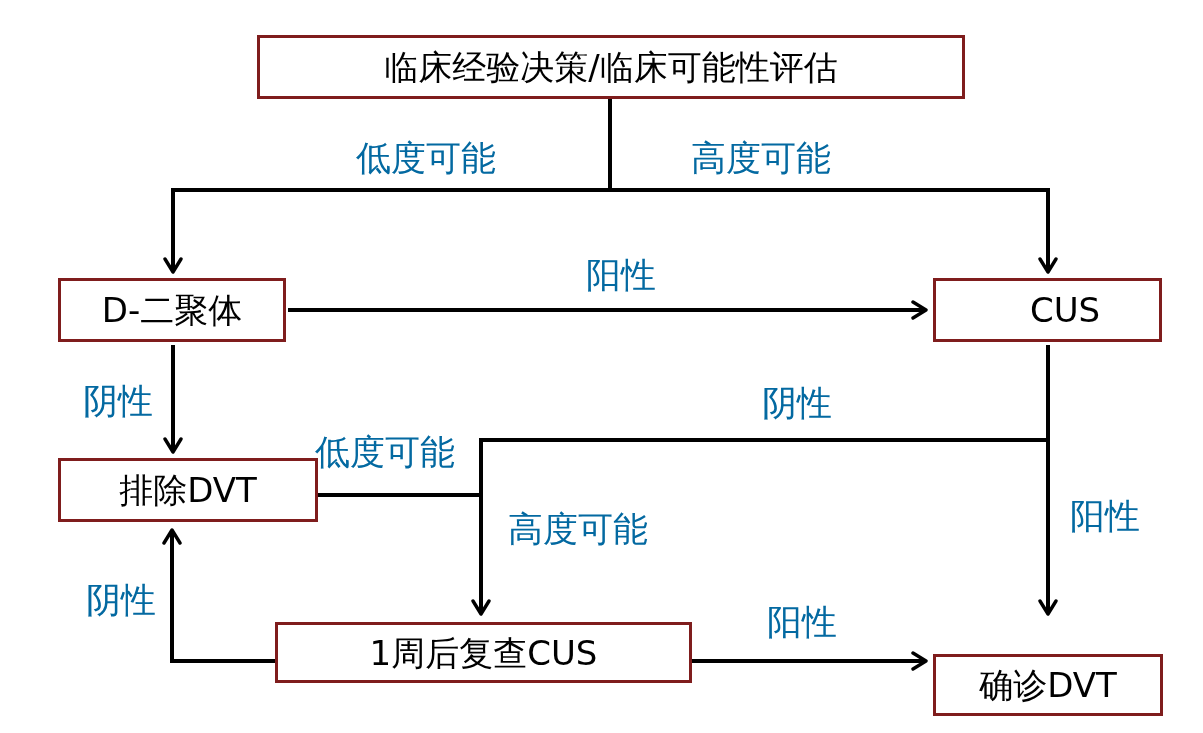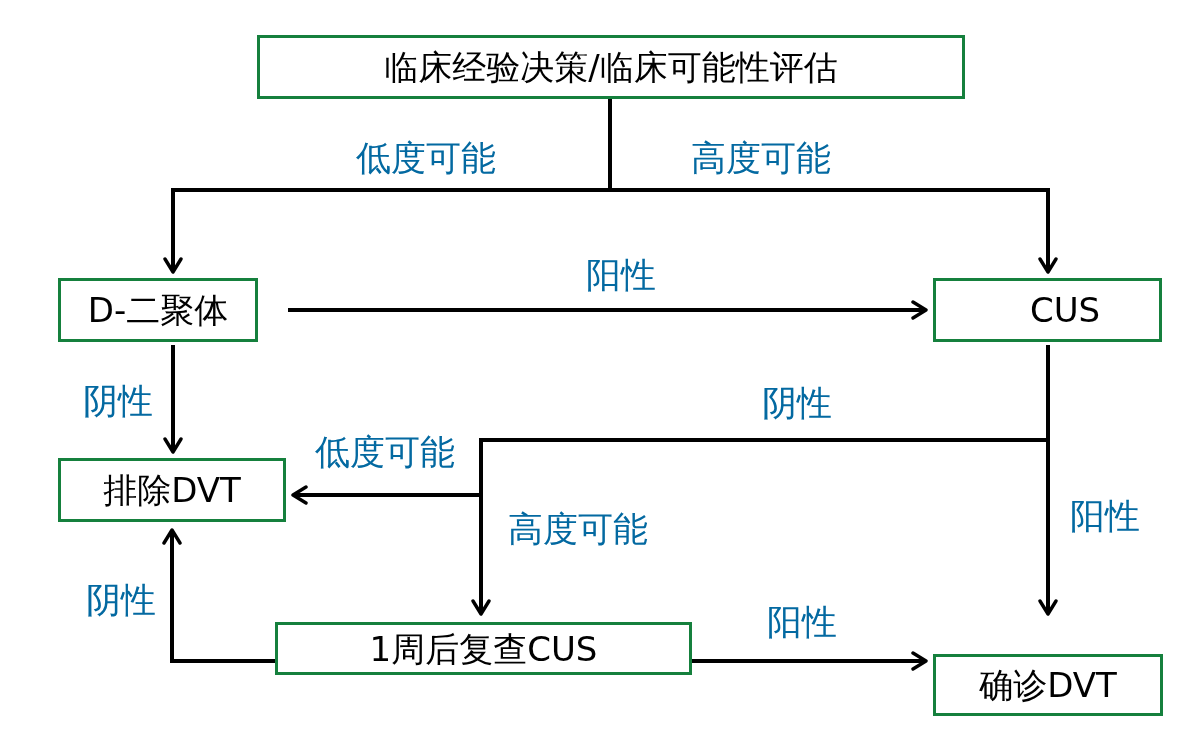--- a/index.html
+++ b/index.html
@@ -16,21 +16,21 @@
 
   .connector-layer {
     position: absolute;
     left: 0; top: 0;
     width: 1203px;
     height: 733px;
   }
 
   .node {
     position: absolute;
-    border: 3px solid #15803d;
+    border: 3px solid #7f1d1d;
     background: #ffffff;
     display: flex;
     align-items: center;
     justify-content: center;
     font-size: 34px;
     color: #000000;
     white-space: nowrap;
     line-height: 1;
   }
 
@@ -38,24 +38,24 @@
     position: absolute;
     transform: translate(-50%, -50%);
     font-size: 35px;
     color: #0369a1;
     white-space: nowrap;
     line-height: 1;
   }
 
   
   .n-assessment { left: 257px; top: 35px;  width: 708px; height: 64px; }
-  .n-ddimer     { left: 58px;  top: 278px; width: 200px; height: 64px; }
+  .n-ddimer     { left: 58px;  top: 278px; width: 228px; height: 64px; }
   .n-cus        { left: 933px; top: 278px; width: 229px; height: 64px; padding-left: 35px; }
-  .n-exclude    { left: 58px;  top: 458px; width: 228px; height: 64px; }
-  .n-recheck    { left: 275px; top: 622px; width: 417px; height: 53px; }
+  .n-exclude    { left: 58px;  top: 458px; width: 260px; height: 64px; }
+  .n-recheck    { left: 275px; top: 622px; width: 417px; height: 61px; }
   .n-confirm    { left: 933px; top: 622px; width: 230px; height: 62px; margin-top: 32px; }
 
   
   .l-low-top      { left: 426px;  top: 158px; }
   .l-high-top     { left: 761px;  top: 158px; }
   .l-pos-ddimer   { left: 621px;  top: 275px; }
   .l-neg-ddimer   { left: 118px;  top: 401px; }
   .l-neg-cus      { left: 797px;  top: 403px; }
   .l-low-mid      { left: 385px;  top: 452px; }
   .l-high-mid     { left: 578px;  top: 529px; }

